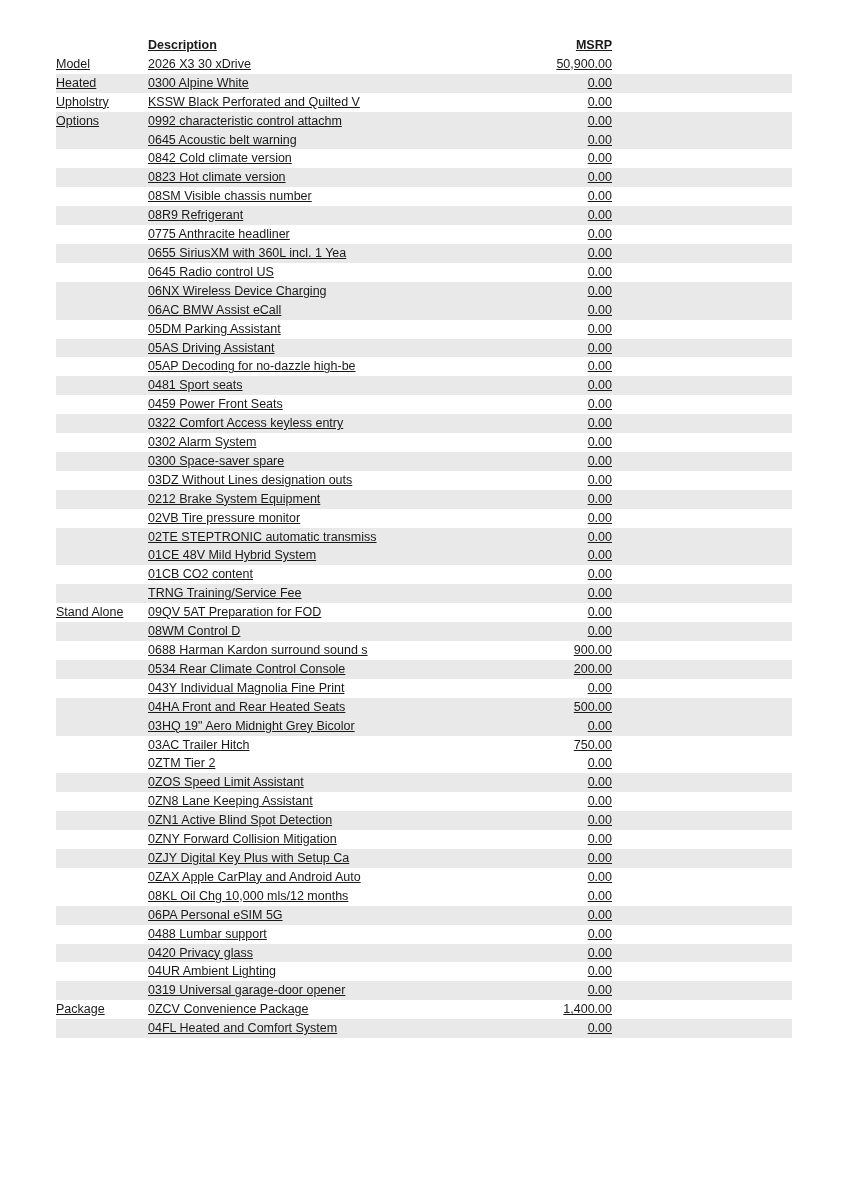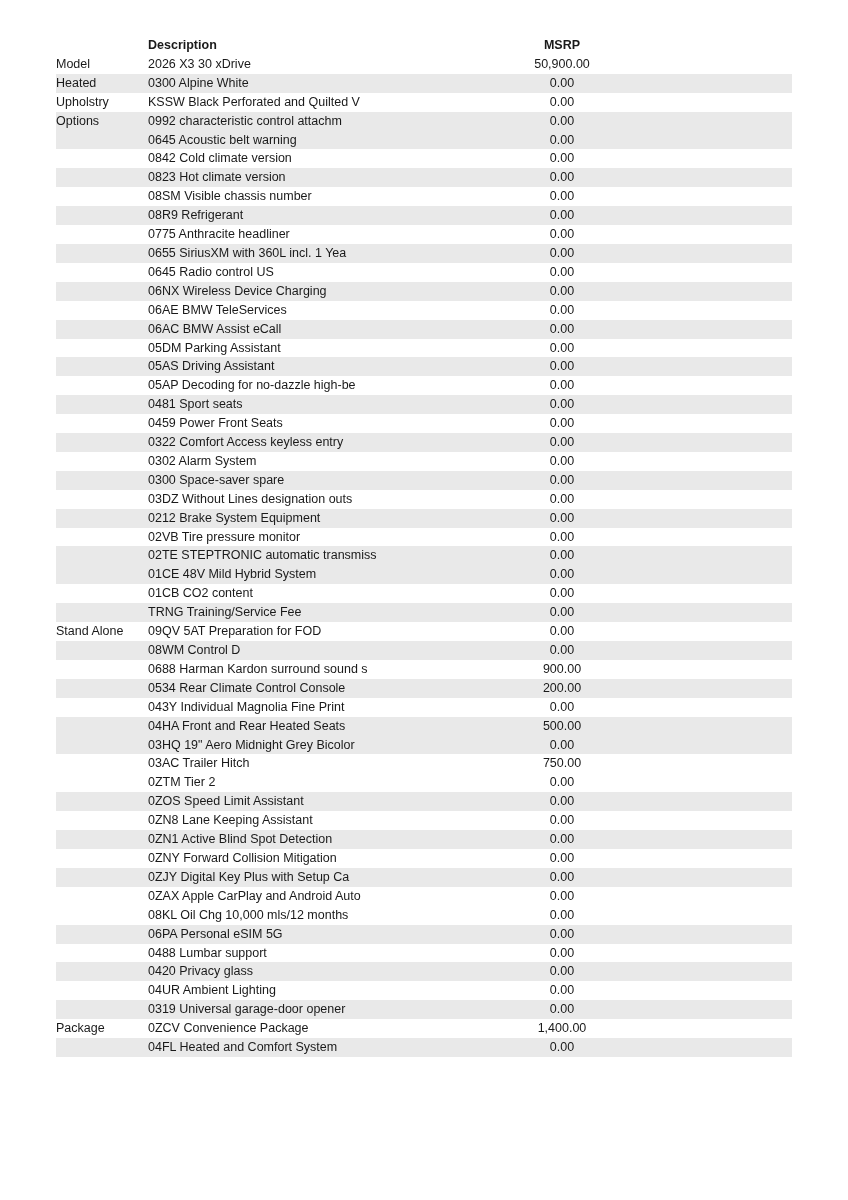--- a/index.html
+++ b/index.html
@@ -8,20 +8,21 @@
     margin: 0; padding: 0;
     width: 848px; height: 1200px;
     background: var(--bg);
     font-family: "Liberation Sans", sans-serif;
     color: var(--text);
   }
   .page {
     width: 848px; height: 1200px;
     padding: 36px 0 4px 56px;
     overflow: hidden;
+    text-decoration: underline;
   }
   table.sheet {
     border-collapse: collapse;
     table-layout: fixed;
     width: 736px;
   }
   col.c-cat  { width: 92px; }
   col.c-desc { width: 364px; }
   col.c-msrp { width: 100px; }
   col.c-fill { width: 180px; }
@@ -30,21 +31,21 @@
     padding: 0;
     height: 18.9px;
     line-height: 18.9px;
     white-space: nowrap;
     overflow: hidden;
     font-weight: normal;
     text-align: left;
     vertical-align: middle;
   }
   thead th { font-weight: bold; }
-  th.col-msrp, td.col-msrp { text-align: center; }
+  th.col-msrp, td.col-msrp { text-align: right; }
   tr.stripe td { background: var(--stripe); }
 </style>
 </head>
 <body>
 
 <div class="page">
   <table class="sheet">
     <colgroup>
       <col class="c-cat">
         <col class="c-desc">
@@ -131,26 +132,20 @@
           <td class="col-desc">0645 Radio control US</td>
           <td class="col-msrp">0.00</td>
           <td class="col-fill"></td>
         </tr>
         <tr class="stripe">
           <td class="col-cat"></td>
           <td class="col-desc">06NX Wireless Device Charging</td>
           <td class="col-msrp">0.00</td>
           <td class="col-fill"></td>
         </tr>
-        <tr>
-          <td class="col-cat"></td>
-          <td class="col-desc">06AE BMW TeleServices</td>
-          <td class="col-msrp">0.00</td>
-          <td class="col-fill"></td>
-        </tr>
         <tr class="stripe">
           <td class="col-cat"></td>
           <td class="col-desc">06AC BMW Assist eCall</td>
           <td class="col-msrp">0.00</td>
           <td class="col-fill"></td>
         </tr>
         <tr>
           <td class="col-cat"></td>
           <td class="col-desc">05DM Parking Assistant</td>
           <td class="col-msrp">0.00</td>

